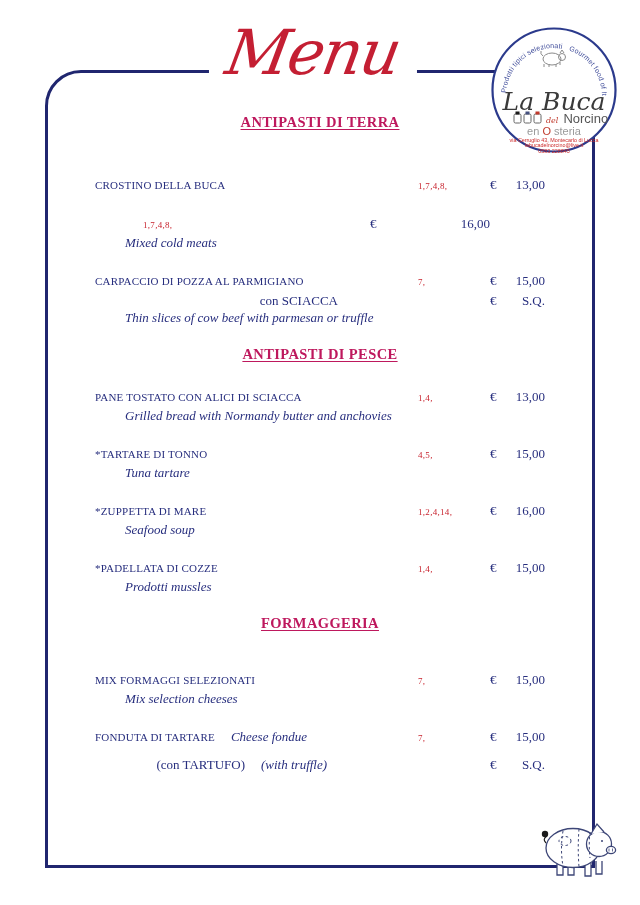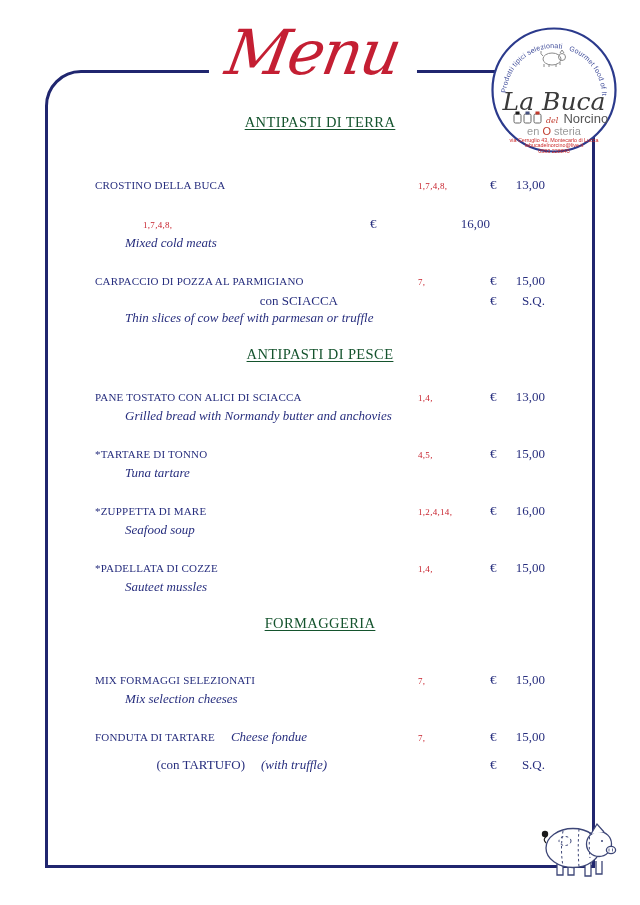--- a/index.html
+++ b/index.html
@@ -9,22 +9,22 @@
          border:3px solid #20266f;border-radius:36px 36px 0 0;z-index:1;}
   
   .menu-title{position:absolute;top:20px;left:313px;transform:translateX(-50%);
               z-index:3;background:#fff;padding:0 18px;line-height:1.05;}
   .menu-title span{display:inline-block;font-family:"DejaVu Serif",serif;font-style:italic;
               font-size:62px;color:#c41f33;transform:skewX(-10deg);letter-spacing:-2px;}
   
   .logo{position:absolute;left:490px;top:26px;z-index:3;}
   
   .content{position:absolute;left:95px;top:114px;width:450px;z-index:2;}
-  .section-header{margin:0 0 44px 0;text-align:center;font-size:14.5px;font-weight:normal;
-                  letter-spacing:.4px;color:#14532d;text-decoration:underline;text-underline-offset:2px;}
+  .section-header{margin:0 0 44px 0;text-align:center;font-size:14.5px;font-weight:bold;
+                  letter-spacing:.4px;color:#be185d;text-decoration:underline;text-underline-offset:2px;}
   .section:nth-child(2) .section-header{margin-top:2px;margin-bottom:24px;}
   .section:nth-child(3) .section-header{margin-top:8px;margin-bottom:38px;}
   .row{margin-bottom:20px;}
   .section:nth-child(3) .row + .row{margin-top:12px;}
   .line{display:grid;grid-template-columns:275px 120px 55px;align-items:baseline;line-height:17px;}
   .line.extra-has-inline{margin-top:8px;}
   .item-name{font-size:11px;letter-spacing:.2px;}
   .inline-desc{font-style:italic;font-size:13px;margin-left:16px;}
   .allergens{font-size:9px;color:#c8242f;letter-spacing:.3px;margin-left:48px;}
   .price{display:flex;justify-content:space-between;font-size:13px;}
@@ -170,21 +170,21 @@
         </div>
         <div class="row">
           <div class="line">
             <span><span class="item-name">*PADELLATA DI COZZE</span></span>
             <span class="allergens">1,4,</span>
             <span class="price">
               <span>€</span>
               <span>15,00</span>
             </span>
           </div>
-          <div class="desc">Sauteet mussles</div>
+          <div class="desc">Prodotti mussles</div>
         </div>
       </div>
       <div class="section">
         <h2 class="section-header">FORMAGGERIA</h2>
         <div class="row">
           <div class="line">
             <span><span class="item-name">MIX FORMAGGI SELEZIONATI</span></span>
             <span class="allergens">7,</span>
             <span class="price">
               <span>€</span>

